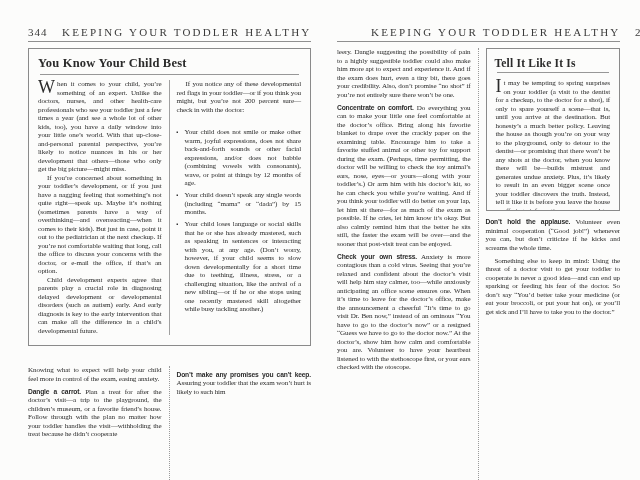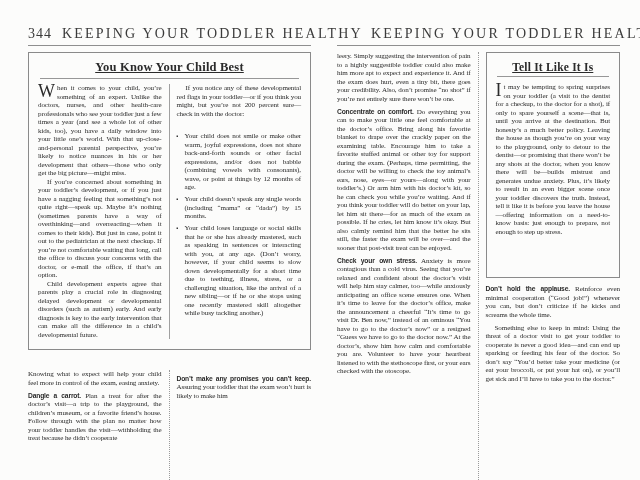--- a/index.html
+++ b/index.html
@@ -9,21 +9,21 @@
     color:#2b2b2b;
     font-family:"Liberation Serif", serif;
   }
   .spread { display:flex; padding:26px 22px 0 28px; gap:26px; }
   .page { width:283px; flex:none; }
 
   .page-header {
     display:flex; align-items:baseline;
     border-bottom:1.2px solid #8f8f8f;
     padding-bottom:3px;
-    font-size:14px; letter-spacing:2.2px; color:#3a3a3a;
+    font-size:11px; letter-spacing:2.2px; color:#3a3a3a;
     white-space:nowrap;
   }
   .page-header .edge { width:34px; flex:none; letter-spacing:1px; }
   .page-header .running-head { flex:1; text-align:left; }
   .page-header .right-no { text-align:right; }
 
   .para {
     font-size:7.1px; line-height:8.5px; letter-spacing:-0.12px;
     text-align:justify;
   }
@@ -43,34 +43,33 @@
   .col-a { padding-right:7px; border-right:1px solid #a0a0a0; }
   .col-b { padding-left:7px; }
   .cols.dotted-divider .col-a { border-right:1px dotted #9a9a9a; }
 
   .feature-box {
     border:1px solid #8a8a8a;
     background:#fcfcfb;
   }
   .big-box { margin-top:6px; height:298px; padding:6px 9px; overflow:hidden; }
   .box-title {
-    text-align:center; font-weight:bold;
+    font-weight:bold;
     font-size:12.5px; letter-spacing:0.2px;
     margin:1px 0 3px;
-    text-decoration:underline;
   }
   .box-rule { border-top:1px solid #979797; margin:0 2px 5px; }
   .big-box .cols { margin-top:2px; }
 
   .below-box { height:116px; overflow:hidden; margin-top:20px; }
   .below-box .col { height:116px; }
 
   .rp-cols { height:438px; overflow:hidden; margin-top:6px; }
 
-  .tell-box { height:226px; padding:6px 8px; margin-bottom:7px; overflow:hidden; }
+  .tell-box { height:163px; padding:6px 8px; margin-bottom:7px; overflow:hidden; }
   .tell-box .box-title { font-size:11.5px; margin:2px 0 3px; }
   .tell-box .box-rule { margin-bottom:6px; }
   .tell-box .para { padding:0 1px; }
 
   .bullets { margin-top:14px; }
   .bullet-row { display:flex; margin-top:3.5px; }
   .bullet-glyph { flex:none; width:8px; font-size:5.5px; line-height:8.5px; color:#2b2b2b; }
   .bullet-text { flex:1; }
 </style>
 </head>
@@ -113,43 +112,43 @@
         </div>
       </div>
     </div>
 
     <div class="cols dotted-divider below-box">
       <div class="col col-a">
         <p class="para">Knowing what to expect will help your child feel more in control of the exam, easing anxiety.</p>
         <p class="para gap"><span class="lead">Dangle a carrot.</span> <span>Plan a treat for after the doctor’s visit—a trip to the playground, the children’s museum, or a favorite friend’s house. Follow through with the plan no matter how your toddler handles the visit—withholding the treat because he didn’t cooperate</span></p>
       </div>
       <div class="col col-b">
-        <p class="para gap"><span class="lead">Don’t make any promises you can’t keep.</span> <span>Assuring your toddler that the exam won’t hurt is likely to make him</span></p>
+        <p class="para gap"><span class="lead">Don’t make any promises you can’t keep.</span> <span>Assuring your toddler that the exam won’t hurt is likely to such him</span></p>
       </div>
     </div>
   </div>
 
   <div class="page">
     <div class="page-header">
       <span class="edge"></span>
       <span class="running-head">KEEPING YOUR TODDLER HEALTHY</span>
       <span class="edge right-no">210</span>
     </div>
 
     <div class="cols dotted-divider rp-cols">
       <div class="col col-a">
-        <p class="para">leery. Simply suggesting the intervention of pain to a highly suggestible toddler could also make him more apt to expect and experience it. And if the exam does hurt, even a tiny bit, there goes your credibility. Also, don’t promise “no shot” if you’re not entirely sure there won’t be one.</p>
+        <p class="para">leery. Dangle suggesting the possibility of pain to a highly suggestible toddler could also make him more apt to expect and experience it. And if the exam does hurt, even a tiny bit, there goes your credibility. Also, don’t promise “no shot” if you’re not entirely sure there won’t be one.</p>
         <p class="para gap"><span class="lead">Concentrate on comfort.</span> <span>Do everything you can to make your little one feel comfortable at the doctor’s office. Bring along his favorite blanket to drape over the crackly paper on the examining table. Encourage him to take a favorite stuffed animal or other toy for support during the exam. (Perhaps, time permitting, the doctor will be willing to check the toy animal’s ears, nose, eyes—or yours—along with your toddler’s.) Or arm him with his doctor’s kit, so he can check you while you’re waiting. And if you think your toddler will do better on your lap, let him sit there—for as much of the exam as possible. If he cries, let him know it’s okay. But also calmly remind him that the better he sits still, the faster the exam will be over—and the sooner that post-visit treat can be enjoyed.</span></p>
         <p class="para gap"><span class="lead">Check your own stress.</span> <span>Anxiety is more contagious than a cold virus. Seeing that you’re relaxed and confident about the doctor’s visit will help him stay calmer, too—while anxiously anticipating an office scene ensures one. When it’s time to leave for the doctor’s office, make the announcement a cheerful “It’s time to go visit Dr. Ben now,” instead of an ominous “You have to go to the doctor’s now” or a resigned “Guess we have to go to the doctor now.” At the doctor’s, show him how calm and comfortable you are. Volunteer to have your heartbeat listened to with the stethoscope first, or your ears checked with the otoscope.</span></p>
       </div>
       <div class="col col-b">
         <div class="feature-box tell-box">
           <div class="box-title">Tell It Like It Is</div>
           <div class="box-rule"></div>
           <p class="para"><span class="dropcap">I</span><span>t may be tempting to spring surprises on your toddler (a visit to the dentist for a checkup, to the doctor for a shot), if only to spare yourself a scene—that is, until you arrive at the destination. But honesty’s a much better policy. Leaving the house as though you’re on your way to the playground, only to detour to the dentist—or promising that there won’t be any shots at the doctor, when you know there will be—builds mistrust and generates undue anxiety. Plus, it’s likely to result in an even bigger scene once your toddler discovers the truth. Instead, tell it like it is before you leave the house—offering information on a need-to-know basis: just enough to prepare, not enough to step up stress.</span></p>
         </div>
-        <p class="para gap"><span class="lead">Don’t hold the applause.</span> <span>Reinforce even minimal cooperation (“Good job!”) whenever you can, but don’t criticize if he kicks and screams the whole time.</span></p>
+        <p class="para gap"><span class="lead">Don’t hold the applause.</span> <span>Volunteer even minimal cooperation (“Good job!”) whenever you can, but don’t criticize if he kicks and screams the whole time.</span></p>
         <p class="para gap indent">Something else to keep in mind: Using the threat of a doctor visit to get your toddler to cooperate is never a good idea—and can end up sparking or feeding his fear of the doctor. So don’t say “You’d better take your medicine (or eat your broccoli, or put your hat on), or you’ll get sick and I’ll have to take you to the doctor.”</p>
       </div>
     </div>
   </div>
 
 </div>
 
 </body></html>

